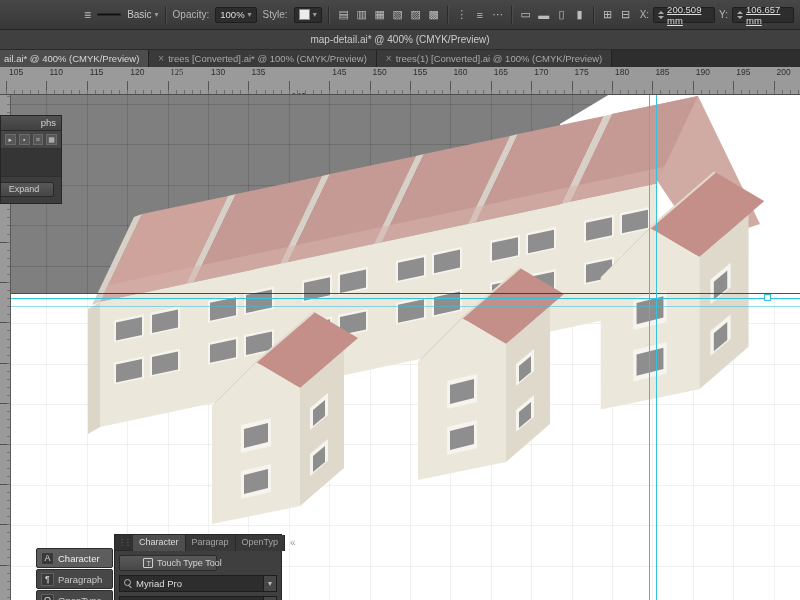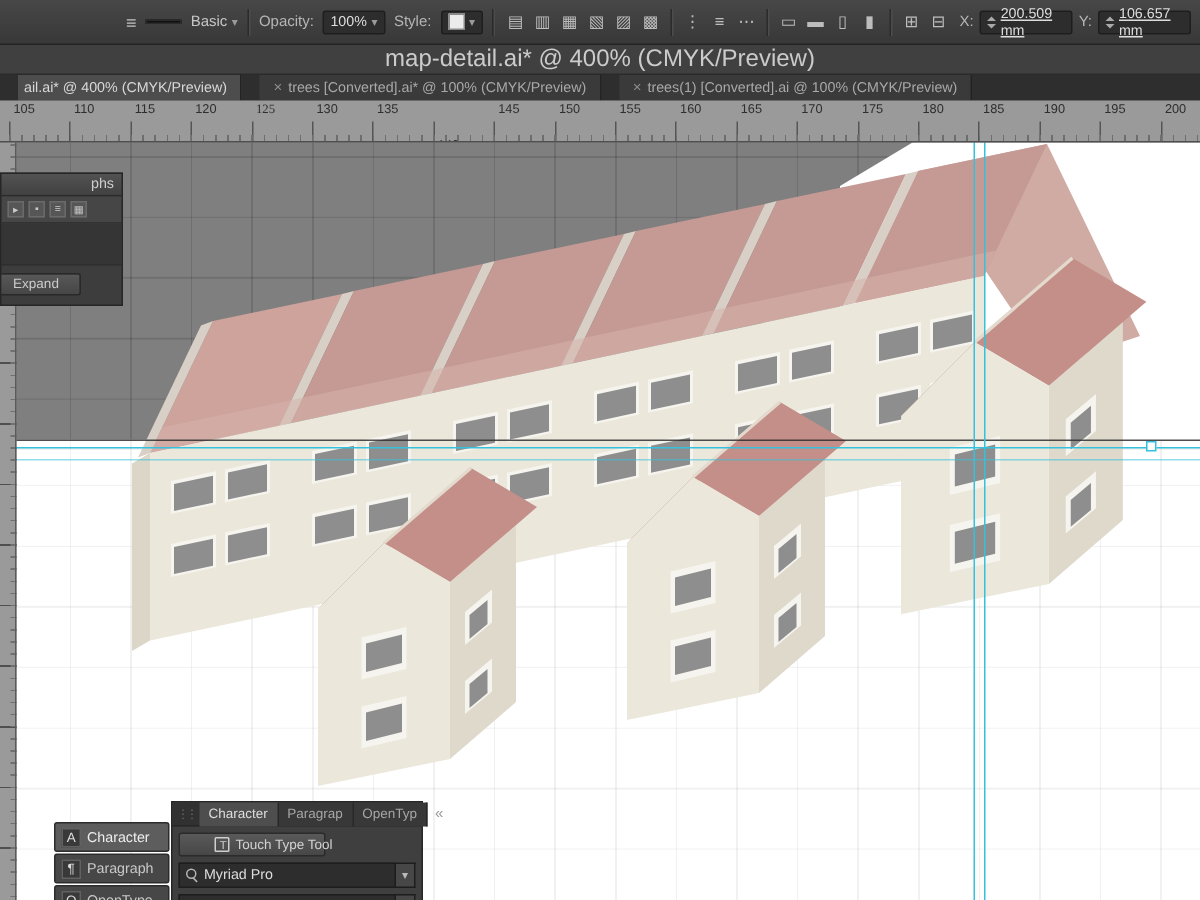--- a/index.html
+++ b/index.html
@@ -27,25 +27,25 @@
   .xy { margin-left:auto; display:flex; align-items:center; gap:4px; }
   .spin { display:flex; flex-direction:column; gap:2px; }
   .spin i { display:block; width:0; height:0; border-left:3px solid transparent; border-right:3px solid transparent; }
   .spin .up { border-bottom:3px solid #a9a9a9; }
   .spin .dn { border-top:3px solid #a9a9a9; }
   .xy-field { width:62px;text-decoration:underline; }
 
   
   .title-bar { position:absolute; top:30px; left:0; right:0; height:20px; z-index:10;
     background:#404040; border-bottom:1px solid #2a2a2a; text-align:center;
-    color:#cbcbcb; font-size:16px; line-height:19px; }
+    color:#cbcbcb; font-size:10px; line-height:19px; }
   .tab-bar { position:absolute; top:50px; left:0; right:0; height:17px; z-index:10;
     background:#2e2e2e; display:flex; }
   .tab { display:flex; align-items:center; gap:4px; padding:0 9px; font-size:9.5px;
-    color:#a8a8a8; background:#3a3a3a; border-right:1px solid #232323; white-space:nowrap;margin-left:12px; }
+    color:#a8a8a8; background:#3a3a3a; border-right:1px solid #232323; white-space:nowrap; }
   .tab.active { background:#4d4d4d; color:#d8d8d8; padding-left:4px; }
   .tab .close { font-size:10px; color:#8f8f8f; }
   .hruler { position:absolute; top:67px; left:0; right:0; height:28px; z-index:10;
     background:#9a9a9a; border-bottom:1px solid #4f4f4f; overflow:hidden; }
   .hruler::after { content:''; position:absolute; left:6px; right:0; bottom:0; height:4px;
     background:repeating-linear-gradient(90deg,#6e6e6e 0 1px,transparent 1px 8.08px); }
   .hr-label { position:absolute; top:0; font-size:8.5px; color:#2e2e2e; }
   .hr-tick { position:absolute; bottom:0; width:1px; height:13px; background:#555555; }
   .vruler { position:absolute; top:80px; bottom:0; left:0; width:11px; z-index:4;
     background-color:#9a9a9a; border-right:1px solid #5a5a5a;
@@ -64,21 +64,21 @@
                      repeating-linear-gradient(0deg,rgba(0,0,0,.055) 0 1px,transparent 1px 40.4px);
     background-position:6px 7px, 6px 7px; }
   #artwork { position:absolute; top:0; left:0; z-index:2; pointer-events:none; }
   .ab-edge { position:absolute; left:0; right:0; top:293px; height:1px; background:#2f2f2f; opacity:.85; z-index:3; }
   .guide-h { position:absolute; left:0; right:0; height:1px; z-index:3; }
   .guide-v { position:absolute; top:80px; bottom:0; width:1px; z-index:3; }
   .guide-handle { position:absolute; left:764px; top:294px; width:7px; height:7px;
     background:#ffffff; border:1px solid #35c1dc; z-index:3; }
 
   
-  .mini-panel { position:absolute; left:0; top:115px; width:82px; z-index:6;
+  .mini-panel { position:absolute; left:0; top:115px; width:62px; z-index:6;
     background:#3d3d3d; border:1px solid #262626; overflow:hidden; }
   .mini-header { height:15px; background:linear-gradient(#525252,#414141); border-bottom:1px solid #2a2a2a;
     color:#cfcfcf; font-size:9.5px; line-height:14px; text-align:right; padding-right:5px; }
   .mini-icons { display:flex; gap:3px; padding:3px 4px; background:#464646; border-bottom:1px solid #323232; }
   .mini-icon { width:11px; height:11px; background:#565656; border:1px solid #6a6a6a; color:#c9c9c9;
     font-size:7px; display:flex; align-items:center; justify-content:center; }
   .mini-well { height:28px; background:#353535; border-bottom:1px solid #2f2f2f; }
   .mini-button { margin:5px 0 6px -7px; height:15px; width:60px;
     background:linear-gradient(#585858,#464646); border:1px solid #292929; border-radius:2px;
     color:#cccccc; font-size:9px; line-height:13px; text-align:center; }

